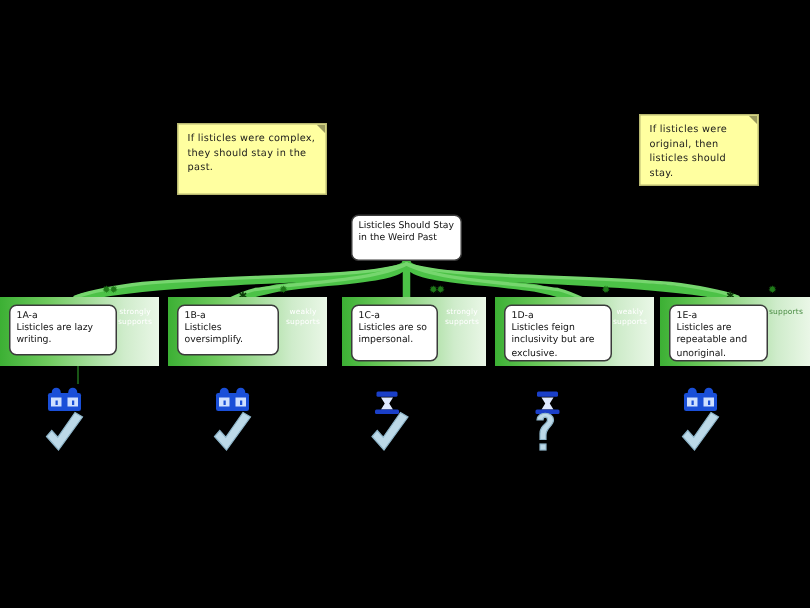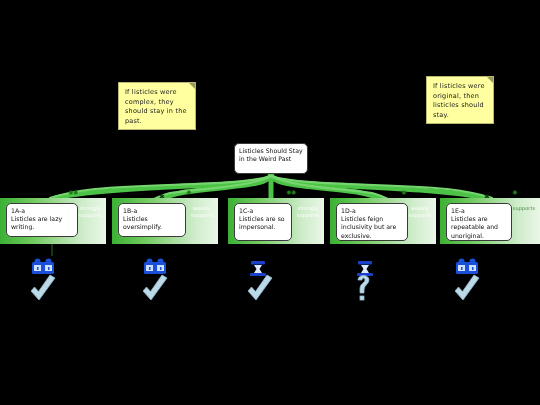--- a/index.html
+++ b/index.html
@@ -30,22 +30,22 @@
   }
   .sticky .fold {
     position: absolute;
     top: 0;
     right: 0;
     width: 6px;
     height: 6px;
     background: #9a9a5e;
     clip-path: polygon(100% 0, 0 0, 100% 100%);
   }
-  #sticky-1 { left: 118px; top: 82px; width: 78px; height: 48px; }
-  #sticky-2 { left: 426px; top: 76px; width: 68px; height: 48px; }
+  #sticky-1 { left: 118px; top: 82px; width: 100px; height: 48px; }
+  #sticky-2 { left: 426px; top: 76px; width: 80px; height: 48px; }
 
   
   #connectors {
     position: absolute;
     left: 0; top: 0;
     width: 540px;
     height: 405px;
     pointer-events: none;
   }
 

